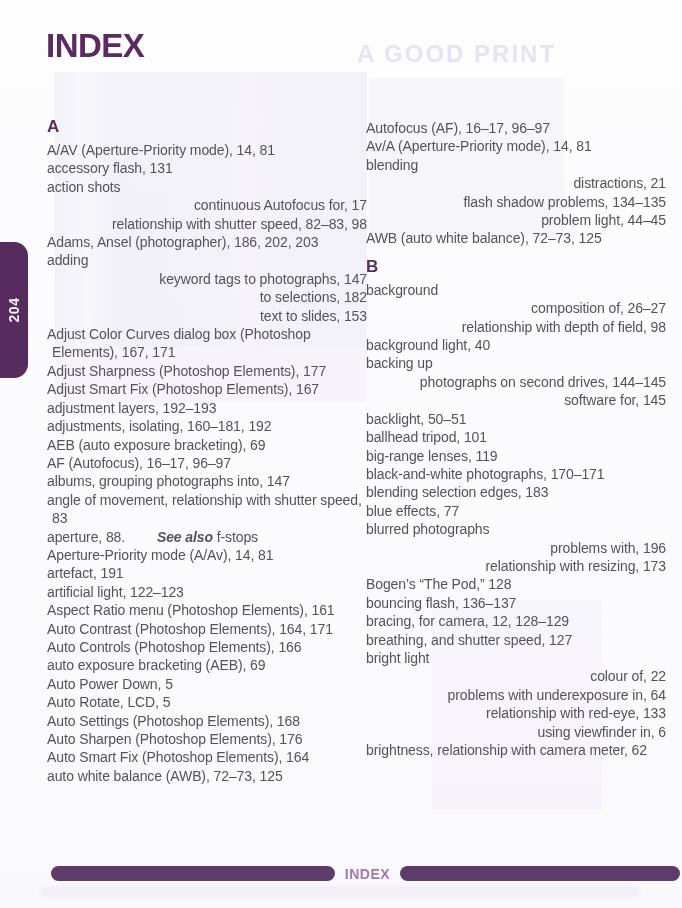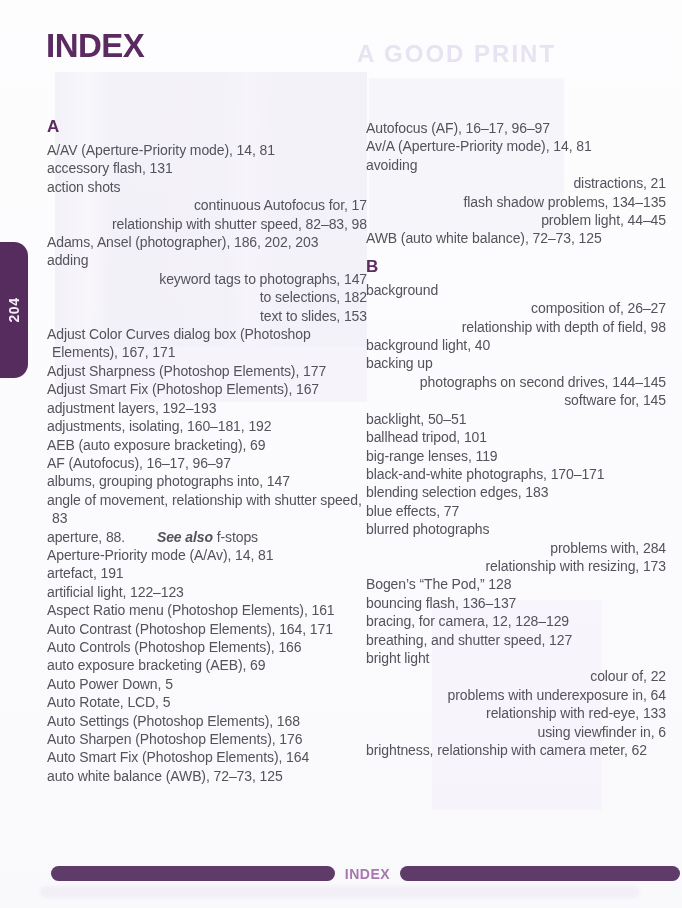--- a/index.html
+++ b/index.html
@@ -121,41 +121,41 @@
       <div class="entry lvl0">Auto Power Down, 5</div>
       <div class="entry lvl0">Auto Rotate, LCD, 5</div>
       <div class="entry lvl0">Auto Settings (Photoshop Elements), 168</div>
       <div class="entry lvl0">Auto Sharpen (Photoshop Elements), 176</div>
       <div class="entry lvl0">Auto Smart Fix (Photoshop Elements), 164</div>
       <div class="entry lvl0">auto white balance (AWB), 72–73, 125</div>
     </div>
   <div class="col col-right">
       <div class="entry lvl0">Autofocus (AF), 16–17, 96–97</div>
       <div class="entry lvl0">Av/A (Aperture-Priority mode), 14, 81</div>
-      <div class="entry lvl0">avoiding</div>
+      <div class="entry lvl0">blending</div>
       <div class="entry lvl1">distractions, 21</div>
       <div class="entry lvl1">flash shadow problems, 134–135</div>
       <div class="entry lvl1">problem light, 44–45</div>
       <div class="entry lvl0">AWB (auto white balance), 72–73, 125</div>
       <div class="section-letter">B</div>
       <div class="entry lvl0">background</div>
       <div class="entry lvl1">composition of, 26–27</div>
       <div class="entry lvl1">relationship with depth of field, 98</div>
       <div class="entry lvl0">background light, 40</div>
       <div class="entry lvl0">backing up</div>
       <div class="entry lvl1">photographs on second drives, 144–145</div>
       <div class="entry lvl1">software for, 145</div>
       <div class="entry lvl0">backlight, 50–51</div>
       <div class="entry lvl0">ballhead tripod, 101</div>
       <div class="entry lvl0">big-range lenses, 119</div>
       <div class="entry lvl0">black-and-white photographs, 170–171</div>
       <div class="entry lvl0">blending selection edges, 183</div>
       <div class="entry lvl0">blue effects, 77</div>
       <div class="entry lvl0">blurred photographs</div>
-      <div class="entry lvl1">problems with, 284</div>
+      <div class="entry lvl1">problems with, 196</div>
       <div class="entry lvl1">relationship with resizing, 173</div>
       <div class="entry lvl0">Bogen’s “The Pod,” 128</div>
       <div class="entry lvl0">bouncing flash, 136–137</div>
       <div class="entry lvl0">bracing, for camera, 12, 128–129</div>
       <div class="entry lvl0">breathing, and shutter speed, 127</div>
       <div class="entry lvl0">bright light</div>
       <div class="entry lvl1">colour of, 22</div>
       <div class="entry lvl1">problems with underexposure in, 64</div>
       <div class="entry lvl1">relationship with red-eye, 133</div>
       <div class="entry lvl1">using viewfinder in, 6</div>

